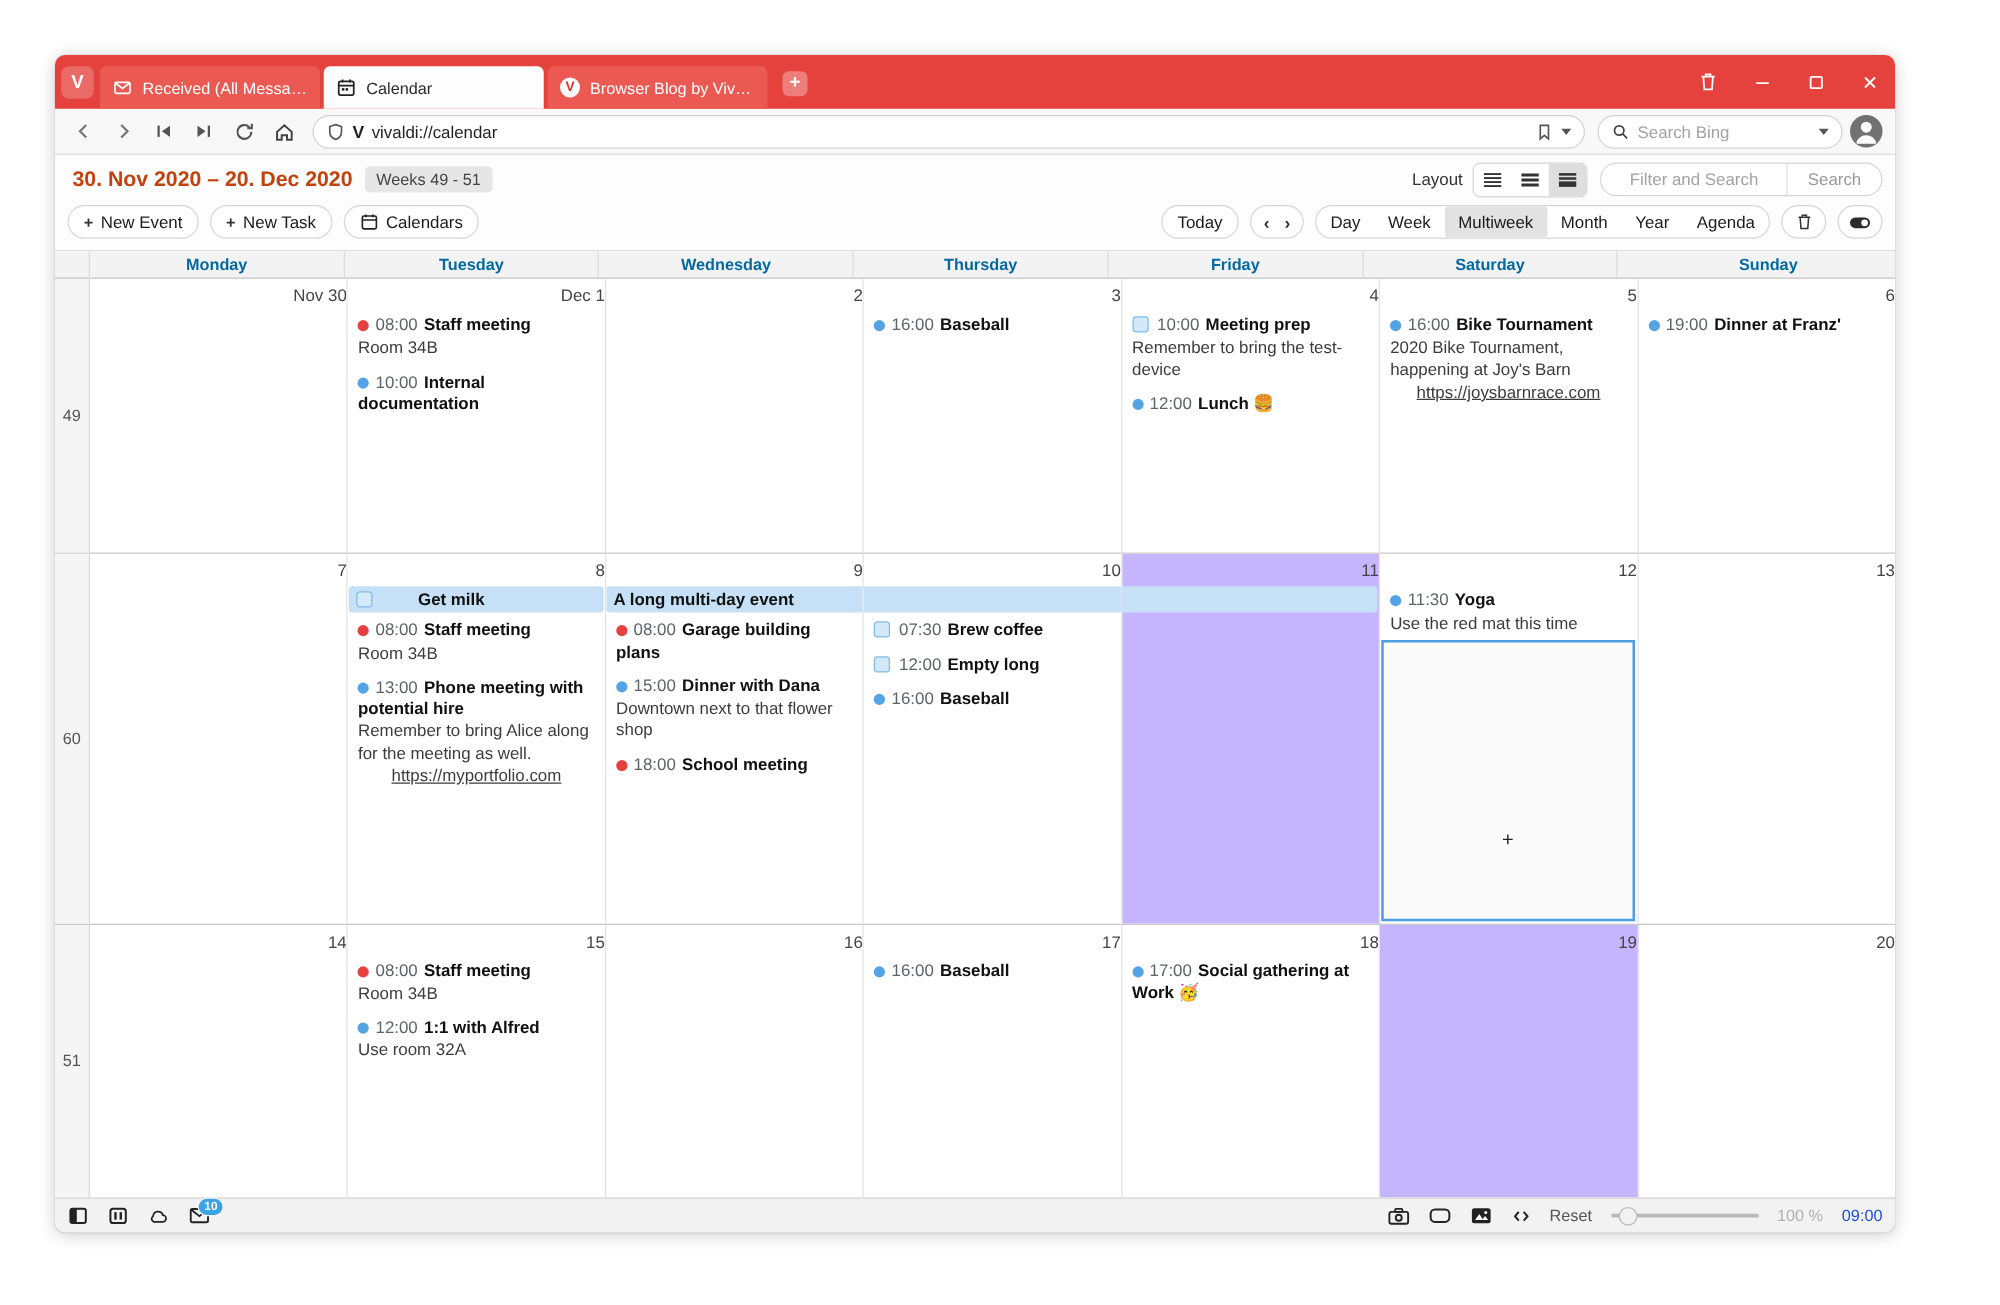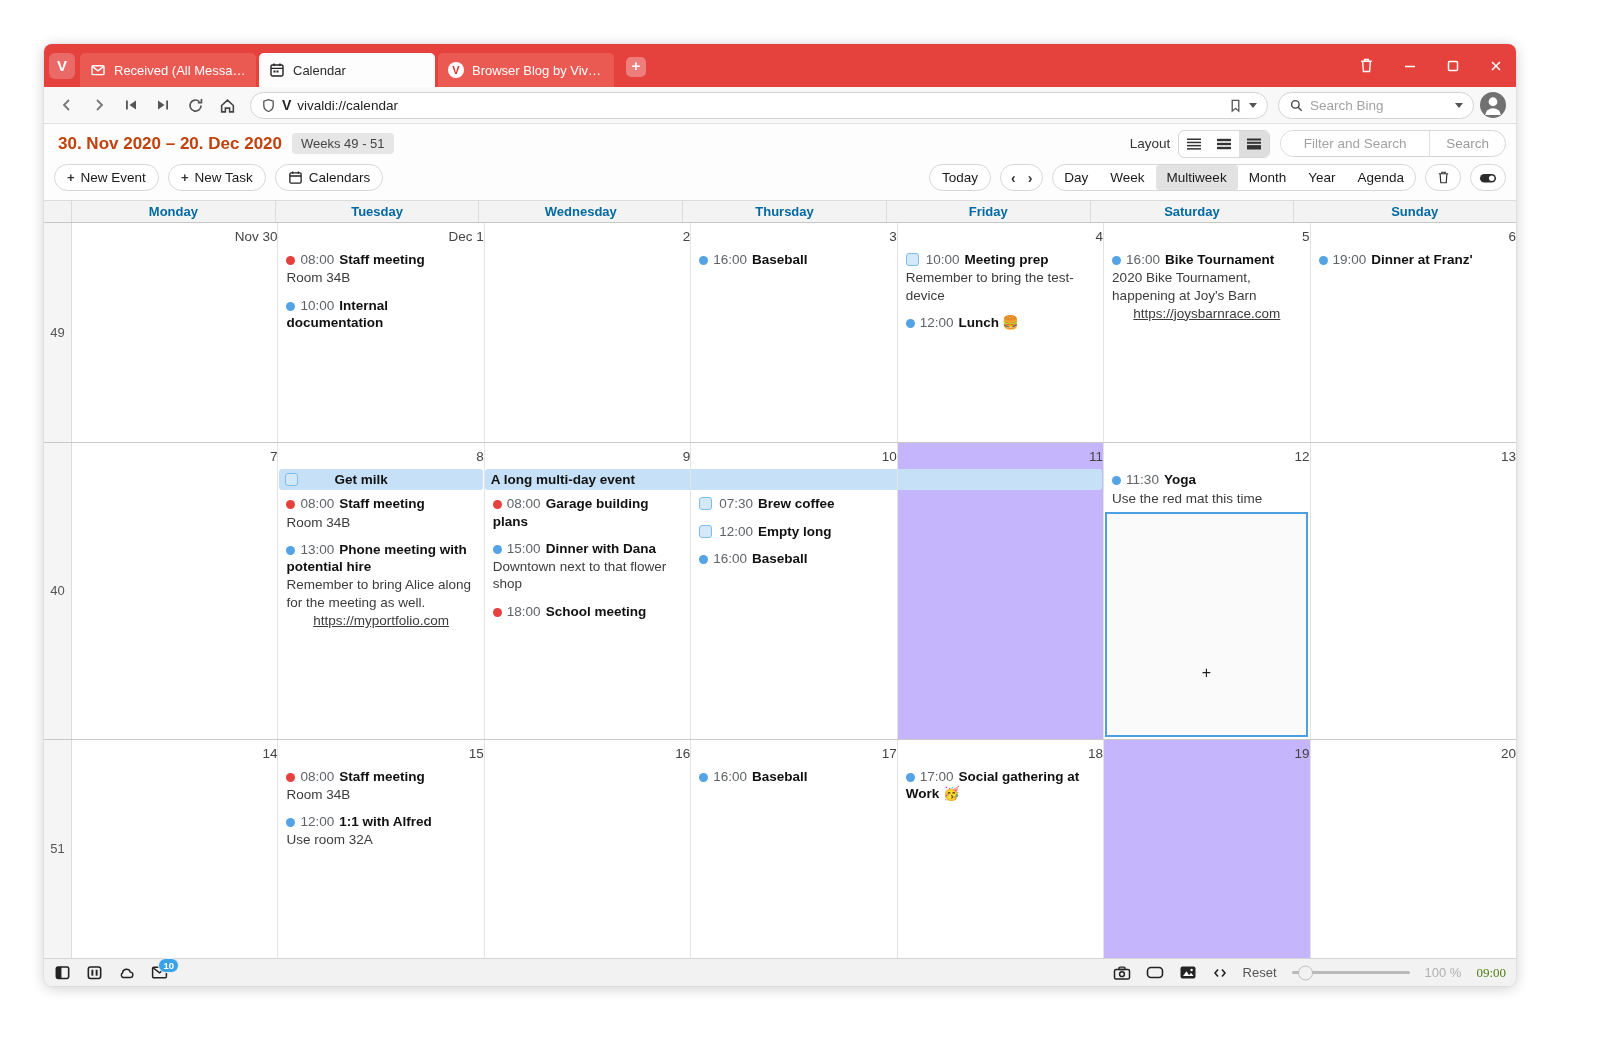--- a/index.html
+++ b/index.html
@@ -111,21 +111,21 @@
   
   .statusbar { height:28px; background:#f2f2f2; border-top:1px solid #d4d4d4; display:flex; align-items:center;
                padding:0 10px; gap:15px; flex:none; font-size:13px; color:#555; }
   .sb-icon { display:flex; align-items:center; justify-content:center; position:relative; }
   .mail-badge { position:absolute; top:-7px; right:-11px; background:#3aa3e8; color:#fff; font-size:9.5px;
                 font-weight:bold; border-radius:8px; padding:1px 4px; border:1.5px solid #f2f2f2; }
   .slider { width:118px; height:3px; background:#b9b9b9; border-radius:2px; position:relative; }
   .knob { position:absolute; left:6px; top:50%; transform:translate(0,-50%); width:15px; height:15px;
           border-radius:50%; background:#f2f2f2; border:1px solid #bdbdbd; }
   .zoom-val { color:#b0b0b0; }
-  .clock { color:#4d7c0f;font-family:Liberation Serif, serif; }
+  .clock { color:#1d4ed8; }
   svg { display:block; }
 </style>
 </head>
 <body>
 
 <div class="window">
 
   <div class="titlebar">
     <div class="vivaldi-btn">
       <span>V</span>
@@ -404,21 +404,21 @@
           <div class="day-cell">
             <div class="day-num">6</div>
             <div class="events">
               <div class="event">
                 <div><span class="dot blue"></span><span class="time">19:00</span><span class="etitle">Dinner at Franz'</span></div>
               </div>
             </div>
           </div>
         </div>
         <div class="week-row" style="flex: 300 1 0px;">
-          <div class="week-num">40</div>
+          <div class="week-num">60</div>
           <div class="day-cell">
             <div class="day-num">7</div>
           </div>
           <div class="day-cell">
             <div class="day-num">8</div>
             <div class="bar task">
               <span class="cb"></span>
               <span>Get milk</span>
             </div>
             <div class="events">

